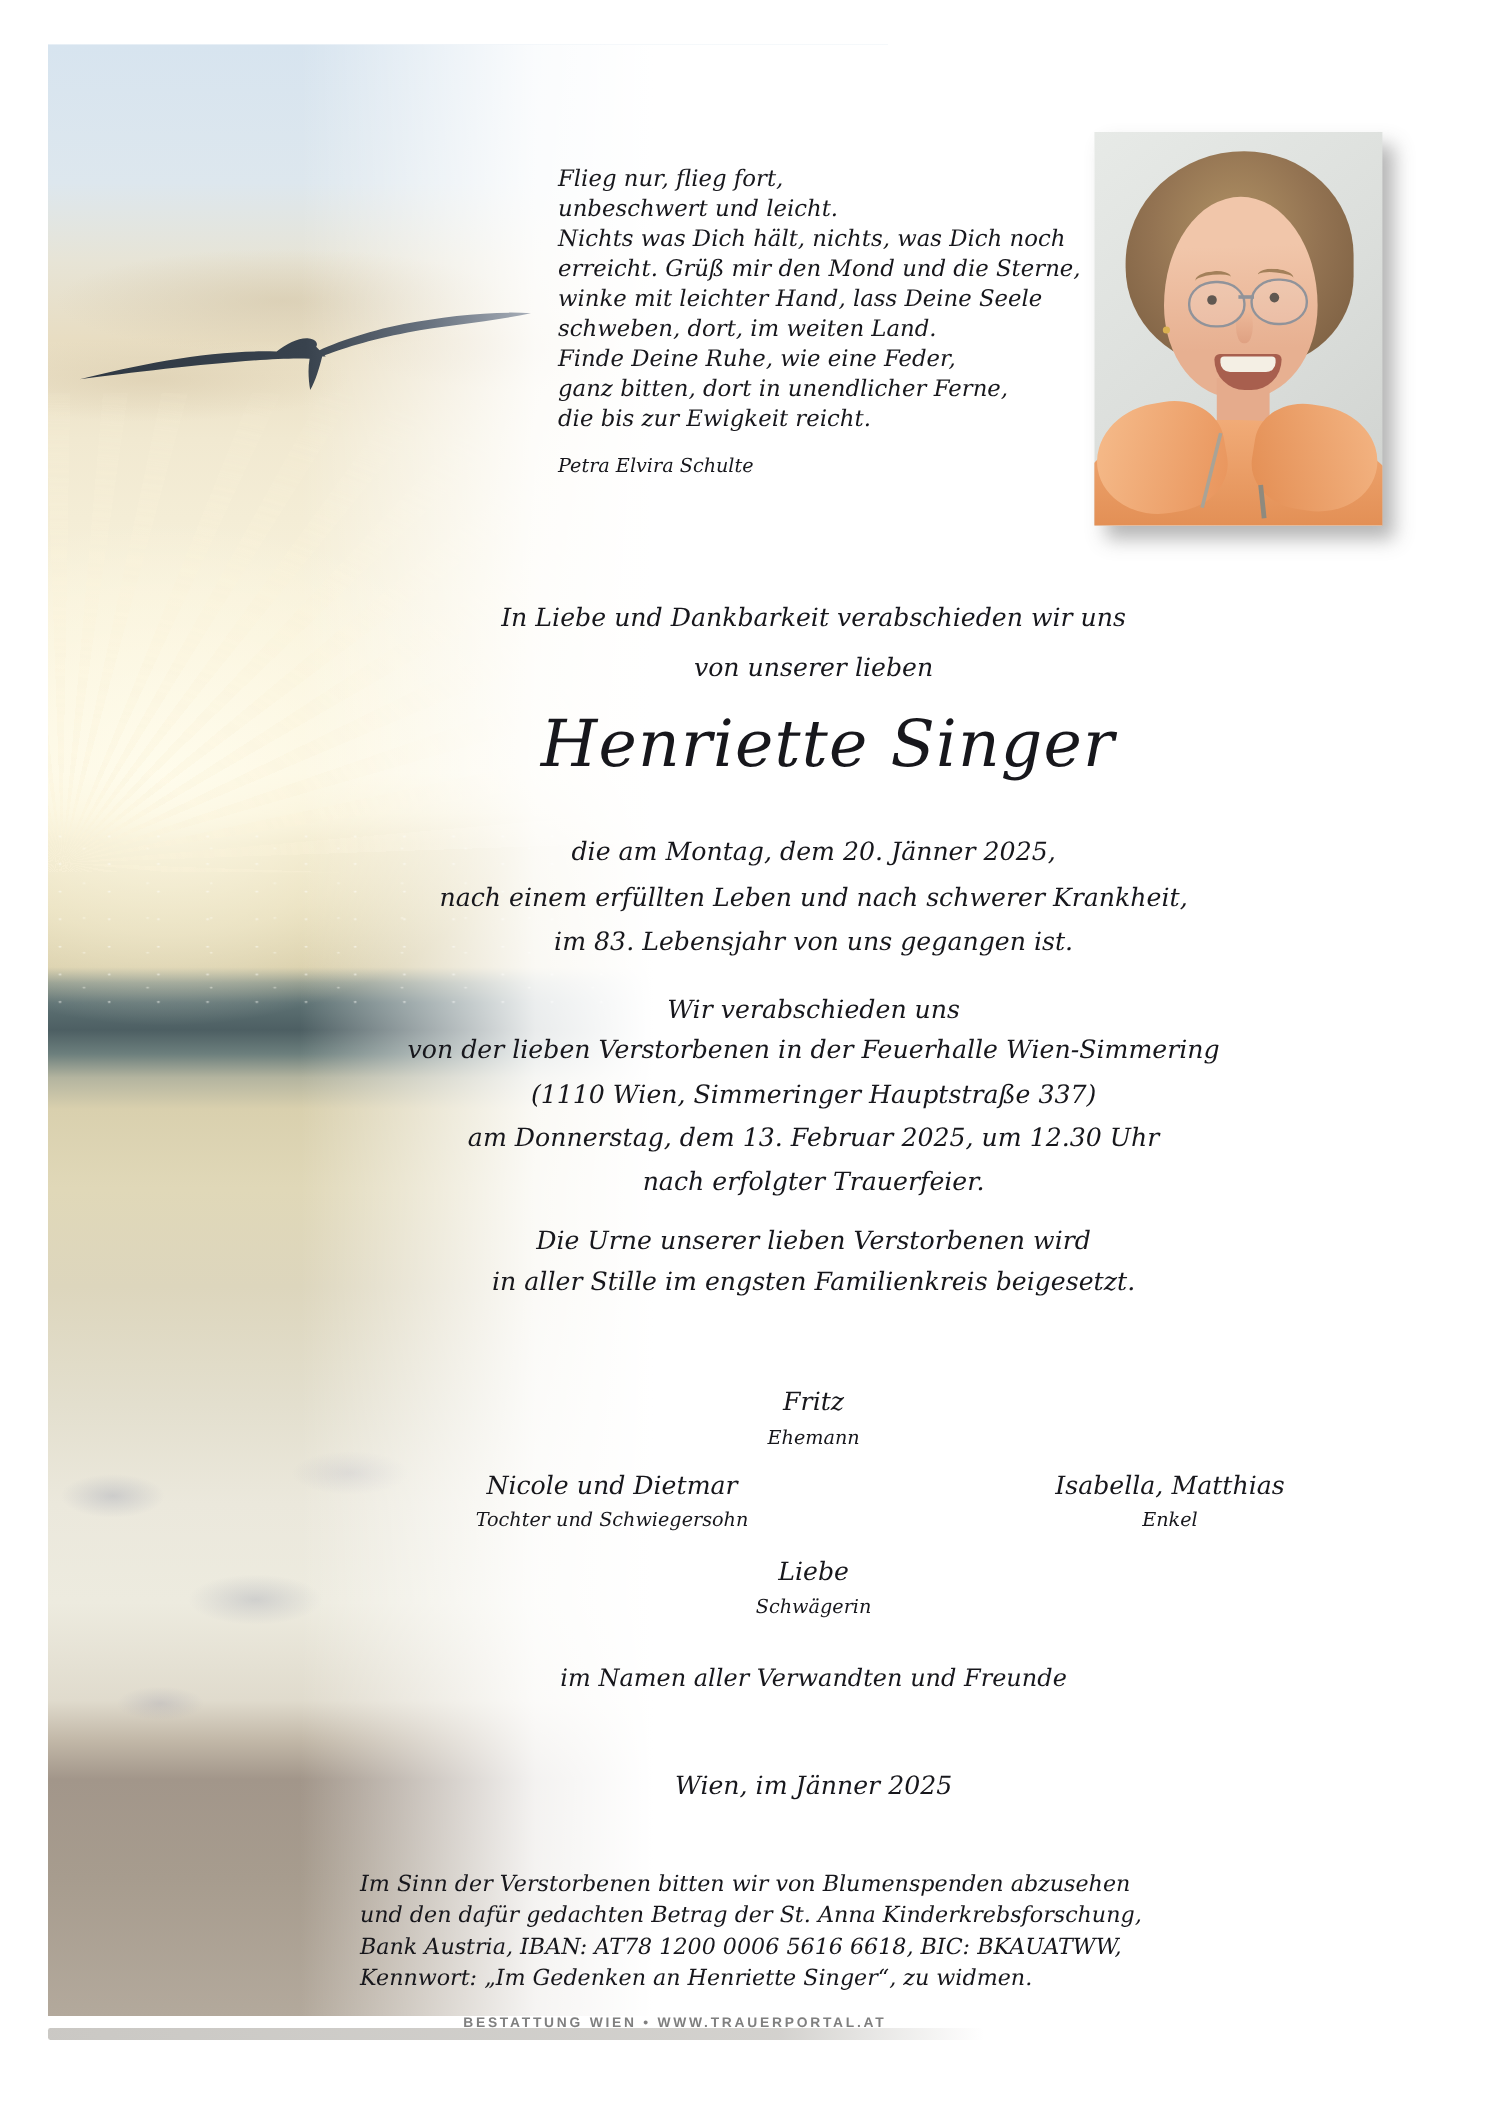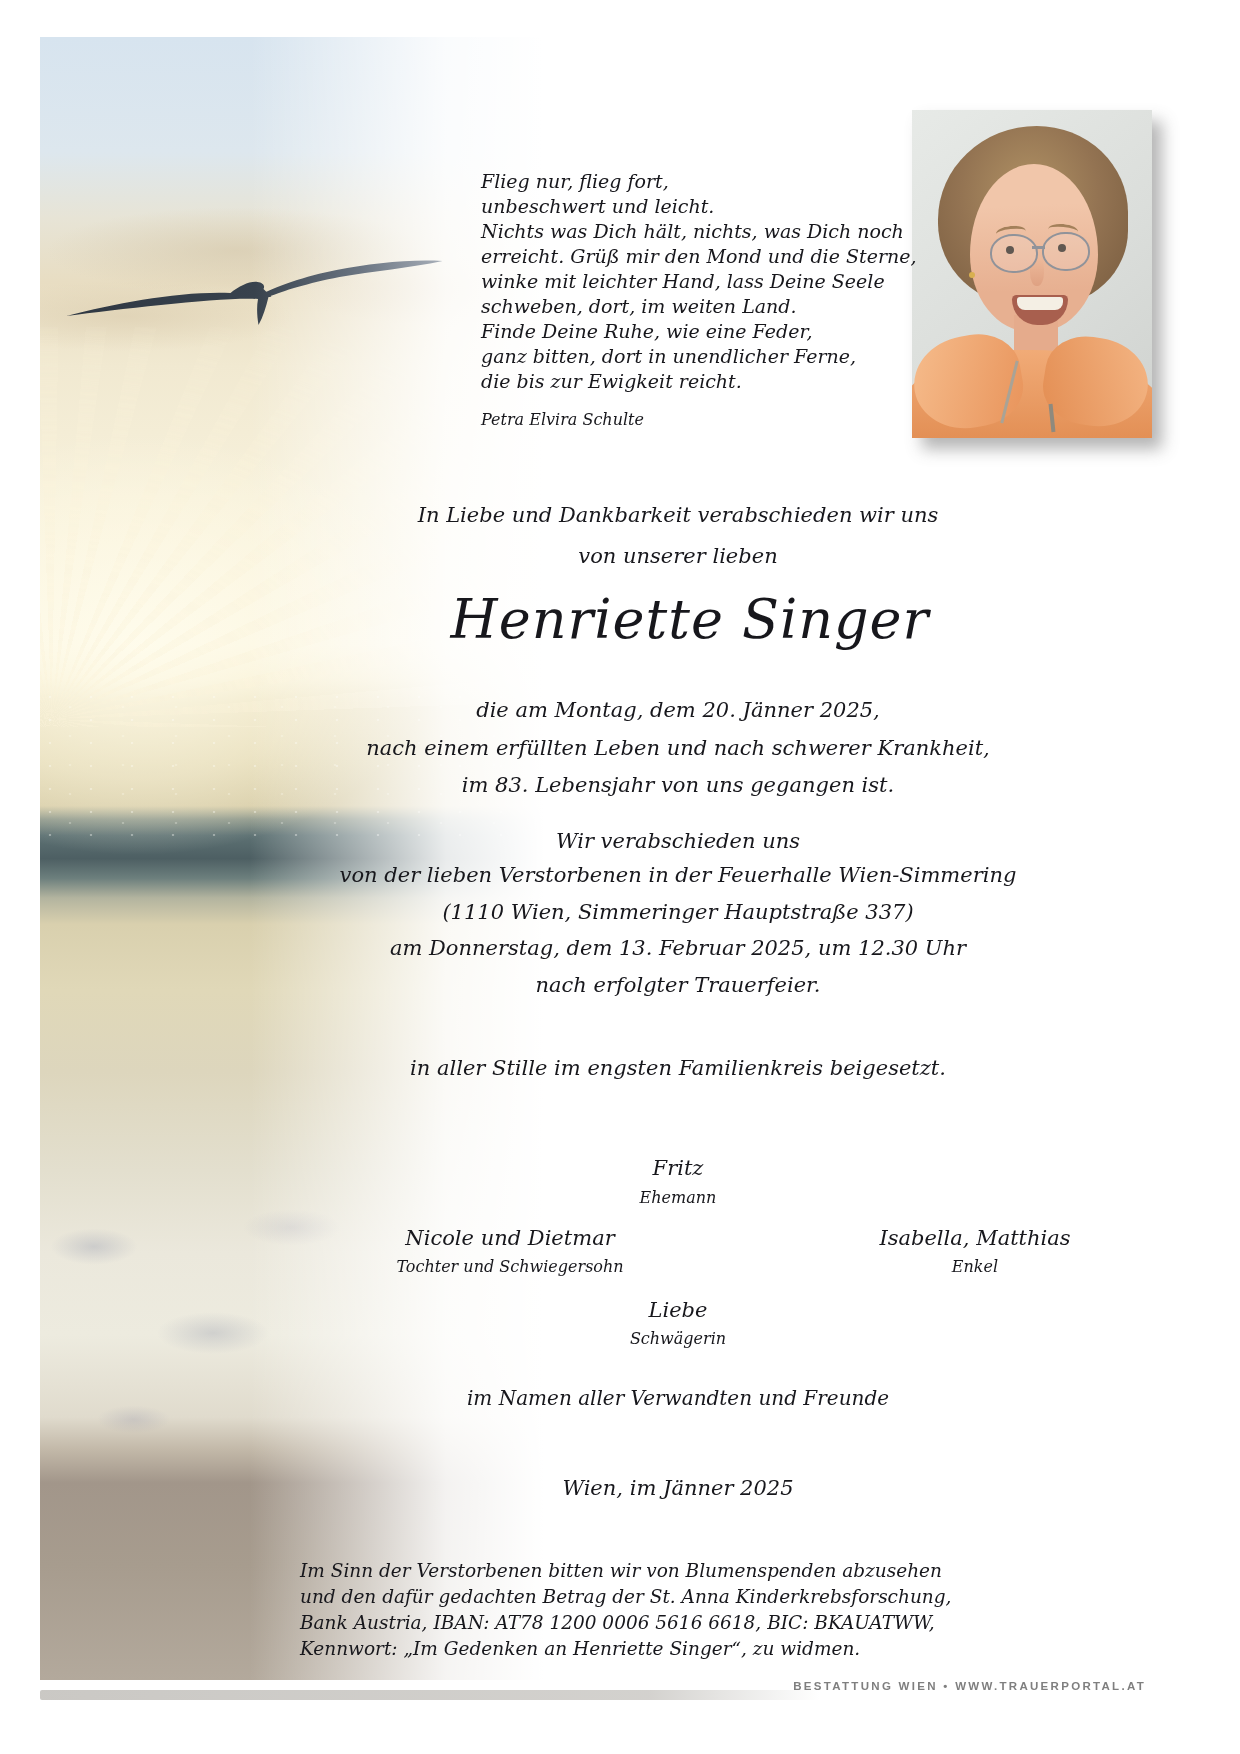--- a/index.html
+++ b/index.html
@@ -67,31 +67,31 @@
   .p-jacket{left:-16px;top:240px;width:274px;height:100px;border-radius:45% 50% 0 0 / 70% 75% 0 0;
     background:linear-gradient(#f1ab77,#e18c51);}
   .p-collar-l{left:2px;top:226px;width:108px;height:92px;border-radius:55% 45% 45% 55%;transform:rotate(-10deg);
     background:linear-gradient(115deg,#f6bd8d,#e8935a);}
   .p-collar-r{left:132px;top:228px;width:104px;height:88px;border-radius:45% 55% 55% 45%;transform:rotate(9deg);
     background:linear-gradient(245deg,#f4b685,#e38d52);}
   .p-zip{left:96px;top:250px;width:3px;height:64px;background:#a9a396;transform:rotate(14deg);}
   .p-zip2{left:138px;top:294px;width:4px;height:28px;background:#8f8a7e;transform:rotate(-6deg);}
 
   
-  .poem{position:absolute;left:481px;top:137px;font-size:19px;line-height:25px;white-space:nowrap;margin-top:32px;}
+  .poem{position:absolute;left:465px;top:137px;font-size:19px;line-height:25px;white-space:nowrap;}
   .poem-author{margin-top:13px;font-size:16px;}
   .cline{position:absolute;left:288px;width:780px;text-align:center;font-size:21px;white-space:nowrap;}
   .cname{position:absolute;left:300px;width:780px;text-align:center;font-size:54px;letter-spacing:1px;white-space:nowrap;}
   .cmid{font-size:20px;}
   .rel{font-size:16px;}
   .col-left{position:absolute;left:330px;width:360px;text-align:center;white-space:nowrap;}
   .col-right{position:absolute;left:795px;width:360px;text-align:center;white-space:nowrap;}
   .donation{position:absolute;left:300px;top:1558px;width:780px;text-align:left;
     font-size:18.5px;line-height:26px;white-space:nowrap;}
-  .footer-text{position:absolute;left:386px;top:1680px;width:760px;text-align:right;
+  .footer-text{position:absolute;left:386px;top:1680px;width:760px;text-align:left;
     font-family:"Liberation Sans",sans-serif;font-style:normal;font-weight:700;
     font-size:11.5px;letter-spacing:2.3px;color:#7f7f7f;white-space:nowrap;}
 </style>
 </head>
 <body>
 
 <div class="page">
 
   <div class="bg-photo">
     <div class="rays"></div>
@@ -155,20 +155,21 @@
   <div class="cline" style="top:698px">die am Montag, dem 20. Jänner 2025,</div>
   <div class="cline" style="top:736px">nach einem erfüllten Leben und nach schwerer Krankheit,</div>
   <div class="cline" style="top:773px">im 83. Lebensjahr von uns gegangen ist.</div>
 
   <div class="cline" style="top:829px">Wir verabschieden uns</div>
   <div class="cline" style="top:863px">von der lieben Verstorbenen in der Feuerhalle Wien-Simmering</div>
   <div class="cline" style="top:900px">(1110 Wien, Simmeringer Hauptstraße 337)</div>
   <div class="cline" style="top:936px">am Donnerstag, dem 13. Februar 2025, um 12.30 Uhr</div>
   <div class="cline" style="top:973px">nach erfolgter Trauerfeier.</div>
 
+  <div class="cline" style="top:1022px">Die Urne unserer lieben Verstorbenen wird</div>
   <div class="cline" style="top:1056px">in aller Stille im engsten Familienkreis beigesetzt.</div>
 
   <div class="cline" style="top:1156px">Fritz</div>
   <div class="cline rel" style="top:1188px">Ehemann</div>
 
   <div class="col-left" style="top:1226px;font-size:21px">Nicole und Dietmar</div>
   <div class="col-left rel" style="top:1257px">Tochter und Schwiegersohn</div>
   <div class="col-right" style="top:1226px;font-size:21px">Isabella, Matthias</div>
   <div class="col-right rel" style="top:1257px">Enkel</div>
 

